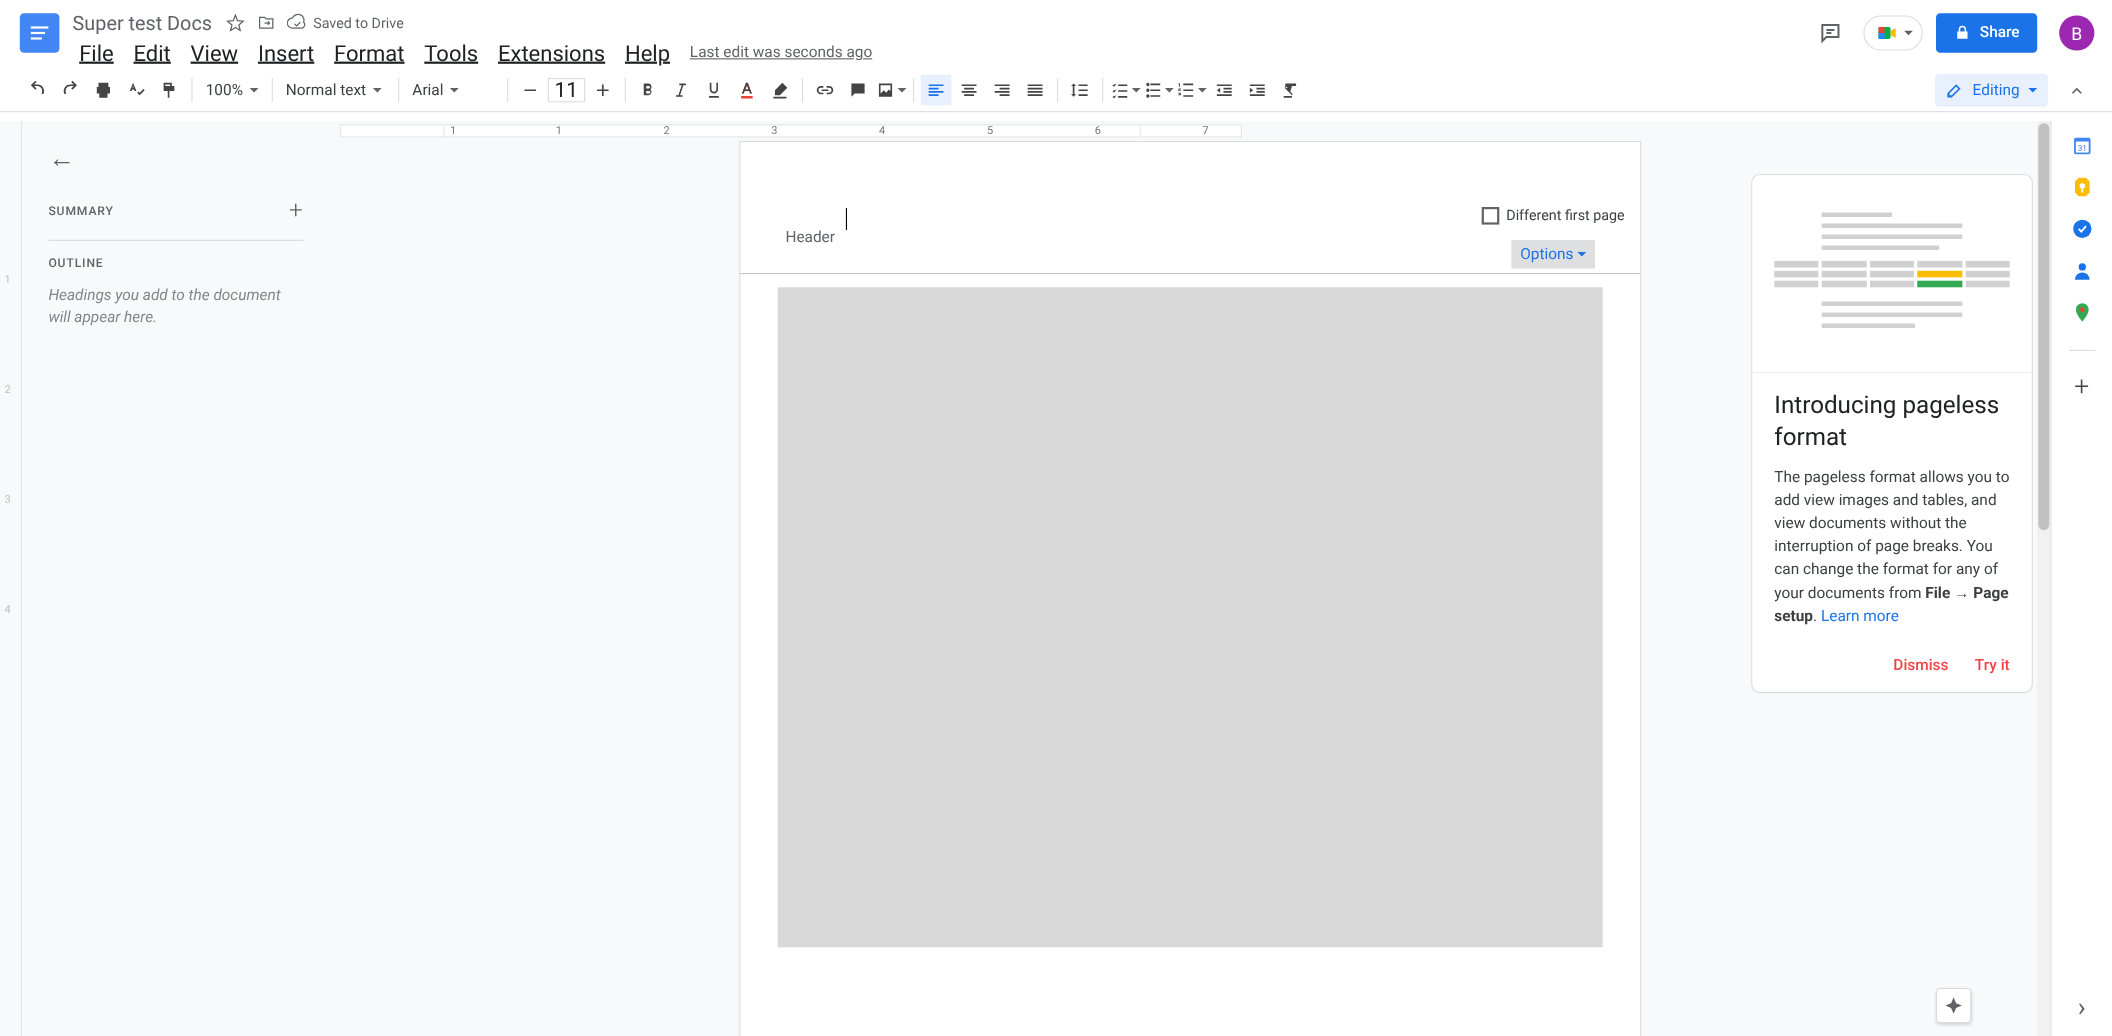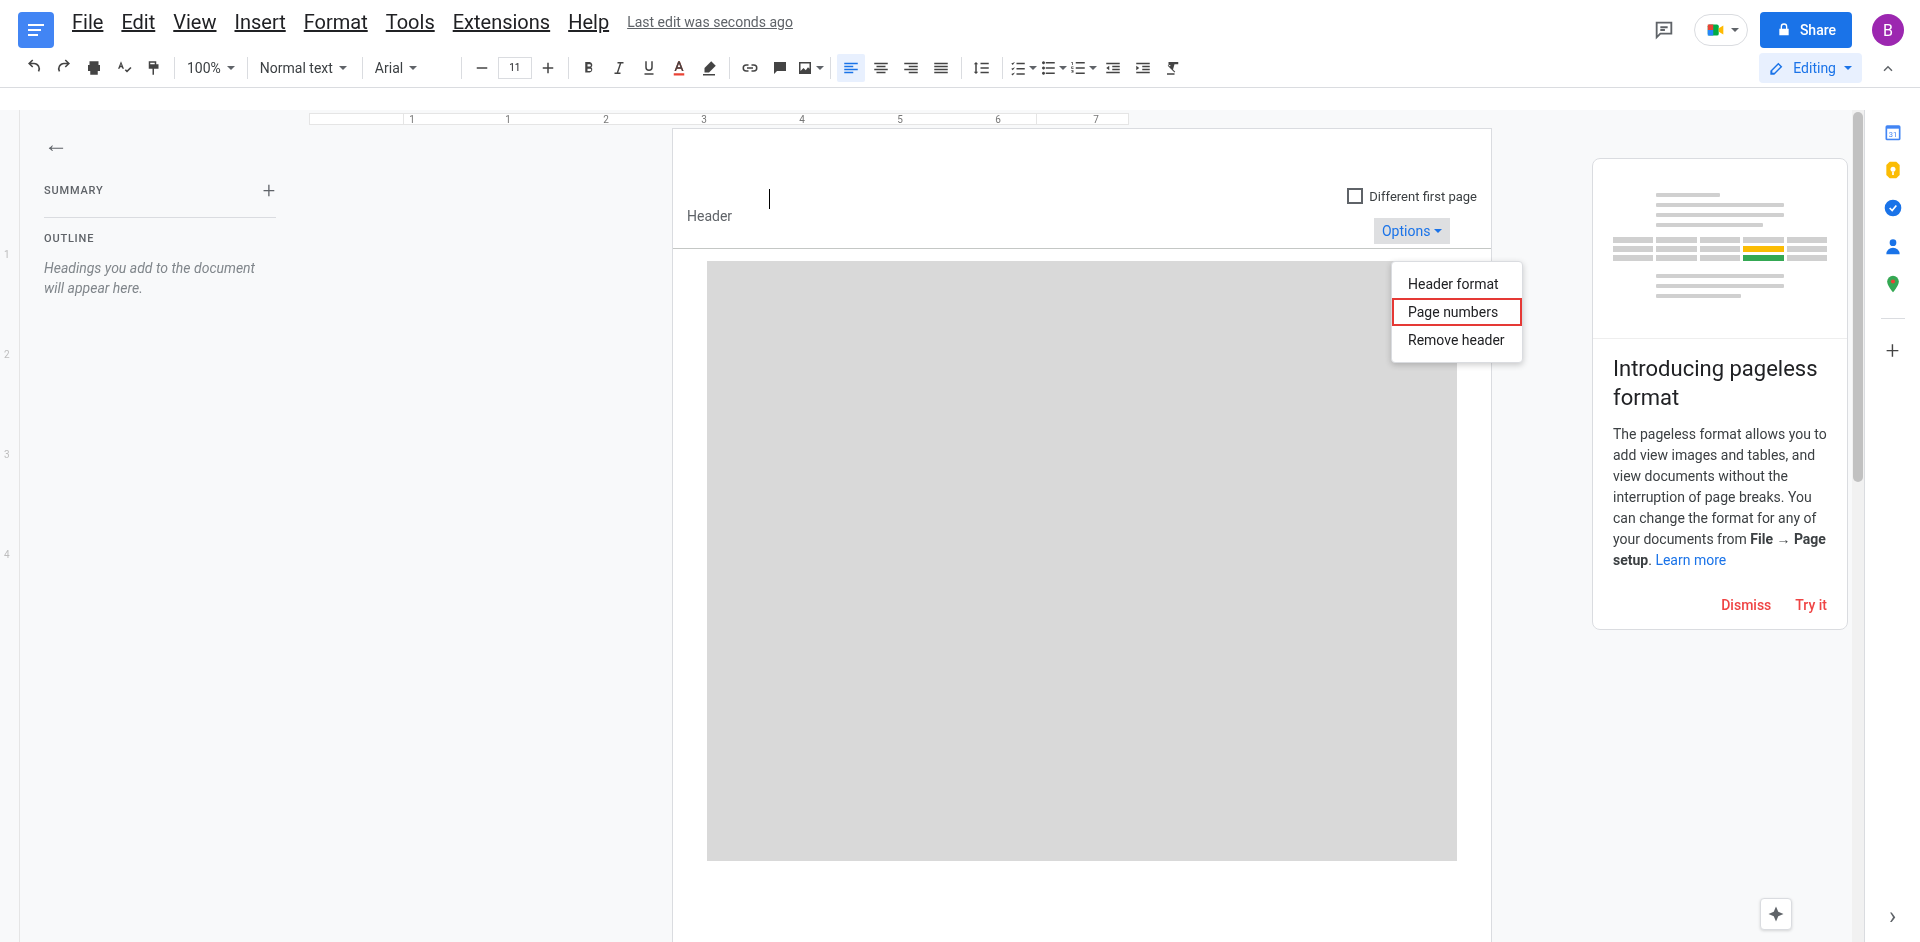--- a/index.html
+++ b/index.html
@@ -31,21 +31,21 @@
 
   
   #toolbar { border-top:0; border-bottom:1px solid #dadce0; display:flex; align-items:center; padding:4px 20px; gap:2px; height:40px;}
   .tb-btn { min-width:28px; height:28px; display:flex; align-items:center; justify-content:center; color:#444; cursor:pointer; border-radius:2px;}
   .tb-btn svg { width:18px; height:18px; fill:#444; }
   .tb-btn.active { background:#e8f0fe; color:#1a73e8;}
   .tb-btn.active svg { fill:#1a73e8; }
   .tb-sep { width:1px; height:22px; background:#dadce0; margin:0 4px;}
   .tb-drop { display:flex; align-items:center; gap:6px; padding:0 6px; height:28px; cursor:pointer; font-size:14px; color:#3c4043;}
   .tb-caret { width:0; height:0; border-left:4px solid transparent; border-right:4px solid transparent; border-top:4px solid #5f6368;}
-  #font-size-box { width:34px; height:22px; border:1px solid #dadce0; text-align:left; font-size:10px; display:flex; align-items:center; justify-content:center;}
+  #font-size-box { width:34px; height:22px; border:1px solid #dadce0; text-align:left; font-size:19px; display:flex; align-items:center; justify-content:center;}
   .tb-spacer { flex:1; }
   #mode-drop { background:#e8f0fe; color:#1a73e8; border-radius:4px; padding:0 10px; height:30px; display:flex; align-items:center; gap:8px; font-size:14px; cursor:pointer;}
   #mode-drop svg { fill:#1a73e8; }
   #chevup { width:24px; height:24px; display:flex; align-items:center; justify-content:center; margin-left:12px; cursor:pointer; }
 
   
   #body { position:absolute; top:110px; bottom:0; left:0; right:56px; display:flex; background:#f8f9fa; }
   #vruler { width:20px; background:#f8f9fa; border-right:1px solid #e5e5e5; font-size:10px; color:#bdbdbd; padding-top:50px;}
   #vruler div { height:100px; padding-left:4px; display:flex; align-items:flex-end;}
   #sidebar { width:280px; padding:20px 24px; background:#f8f9fa;}
@@ -58,21 +58,21 @@
 
   #canvas-area { flex:1; display:flex; flex-direction:column; overflow:hidden;}
   #hruler { height:18px; background:#f8f9fa; position:relative; font-size:10px; color:#777; display:flex; align-items:center; padding-left:10px;}
   #hruler .white { position:absolute; top:3px; height:12px; background:#fff; border:1px solid #e5e5e5;}
   #hruler .num { position:absolute; font-size:10px; transform:translateX(-50%);}
   #page-wrap { flex:1; overflow:auto; position:relative; padding:0 10px;}
   #page { width:820px; background:#fff; border:1px solid #dadce0; margin:0 auto; position:relative; min-height:900px;}
   #header-area { height:120px; padding:60px 96px 0 96px; position:relative;}
   #cursor-line { width:1px; height:20px; background:#000; }
   #header-label-row { position:absolute; left:0; right:0; bottom:0; border-bottom:1px solid #c4c7c5; display:flex; align-items:center; padding:4px 14px; justify-content:space-between;}
-  #header-label { color:#5f6368; font-size:14px;}
+  #header-label { color:#5f6368; font-size:14px;margin-left:27px;}
   #header-right-ctrls { display:flex; align-items:center; gap:14px;flex-direction:column;}
   #dfp-check { display:flex; align-items:center; gap:6px; font-size:13px; color:#3c4043; cursor:pointer;}
   #dfp-box { width:16px; height:16px; border:2px solid #5f6368;}
   #options-btn { color:#1a73e8; background:#dedfe1; padding:5px 8px; display:flex; align-items:center; gap:4px; font-size:14px; cursor:pointer;}
   #options-caret { width:0; height:0; border-left:4px solid transparent; border-right:4px solid transparent; border-top:4px solid #1a73e8;}
   #page-body { background:#d9d9d9; height:600px; margin:12px 34px;}
 
   
   #options-menu { position:absolute; top:132px; right:-32px; width:132px; background:#fff; border:1px solid #dadce0; box-shadow:0 2px 6px rgba(0,0,0,0.2); z-index:50; padding:8px 0; border-radius:4px;}
   .opt-item { padding:6px 16px; font-size:14px; color:#202124; cursor:pointer; white-space:nowrap;}
@@ -112,20 +112,41 @@
   <div id="logo-slot">
     <div id="logo">
         <div class="bars">
           <span></span>
           <span></span>
           <span></span>
         </div>
       </div>
   </div>
   <div id="title-col">
+    <div id="title-row">
+      <span id="doc-title">Super test Docs</span>
+      <span class="hdr-icon">
+        <svg viewBox="0 0 24 24">
+            <path d="M12 17.3 6.2 21l1.6-6.8L2.5 9.6l6.9-.6L12 2.5l2.6 6.5 6.9.6-5.3 4.6L17.8 21z"></path>
+          </svg>
+      </span>
+      <span class="hdr-icon">
+        <svg viewBox="0 0 24 24">
+            <path d="M4 5h6l2 2h8v11H4z"></path>
+            <path d="M10 12h6m-2-2 2 2-2 2"></path>
+          </svg>
+      </span>
+      <span id="saved-status">
+        <svg viewBox="0 0 24 24" width="18" height="18" fill="none" stroke="#5f6368" stroke-width="1.5">
+            <path d="M6 18a6 6 0 1 1 .5-12A7 7 0 0 1 20 11a4 4 0 0 1-2 7H6z"></path>
+            <path d="m9 13 2.5 2.5L16 11"></path>
+          </svg>
+        <span>Saved to Drive</span>
+      </span>
+    </div>
     <div id="menu-row">
       <span class="menu-item">File</span>
       <span class="menu-item">Edit</span>
       <span class="menu-item">View</span>
       <span class="menu-item">Insert</span>
       <span class="menu-item">Format</span>
       <span class="menu-item">Tools</span>
       <span class="menu-item">Extensions</span>
       <span class="menu-item">Help</span>
       <span id="last-edit">Last edit was seconds ago</span>
@@ -376,25 +397,20 @@
               </label>
               <div id="options-btn">
                 <span>Options</span>
                 <span id="options-caret"></span>
               </div>
             </div>
           </div>
         </div>
         <div id="page-body"></div>
 
-        <div id="options-menu">
-          <div class="opt-item">Header format</div>
-          <div class="opt-item opt-highlight">Page numbers</div>
-          <div class="opt-item">Remove header</div>
-        </div>
       </div>
 
       <div id="promo">
         <div id="promo-pic">
           <div id="promo-pic-inner">
             <div class="pline" style="width:30%; margin-left:20%"></div>
             <div class="pline" style="width:60%; margin-left:20%"></div>
             <div class="pline" style="width:60%; margin-left:20%"></div>
             <div class="pline" style="width:50%; margin-left:20%"></div>
             <div id="ptable">

